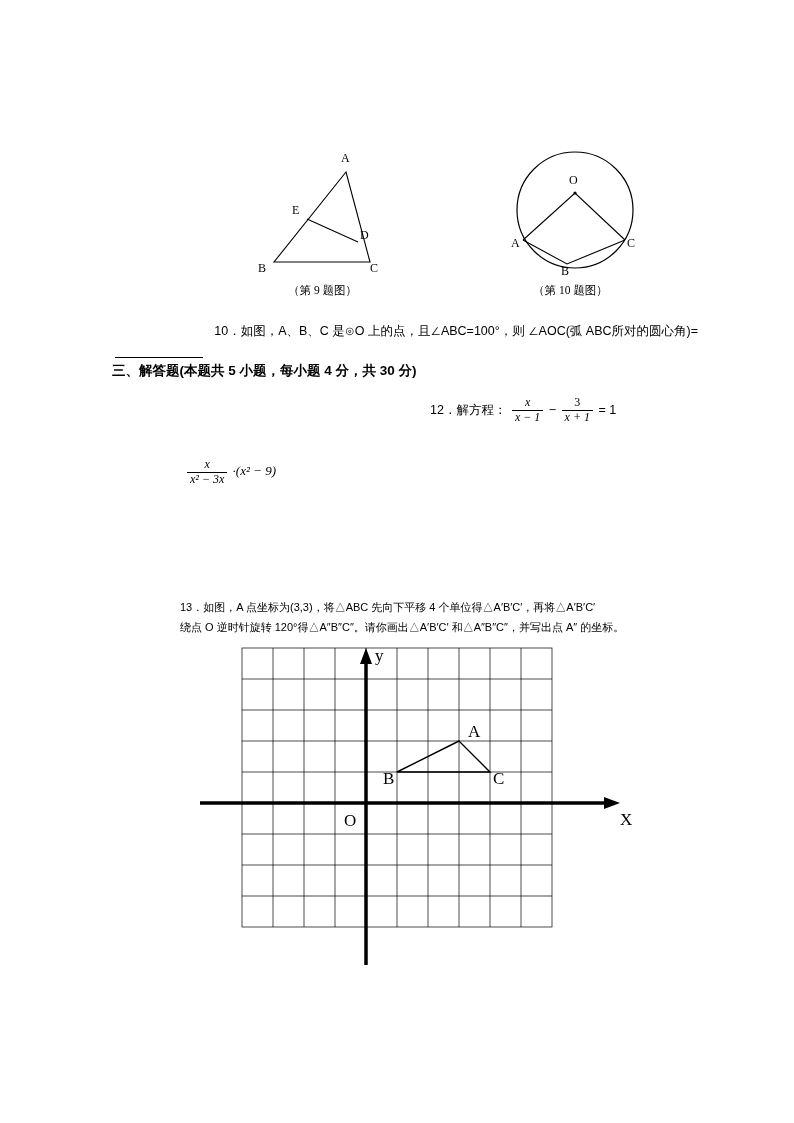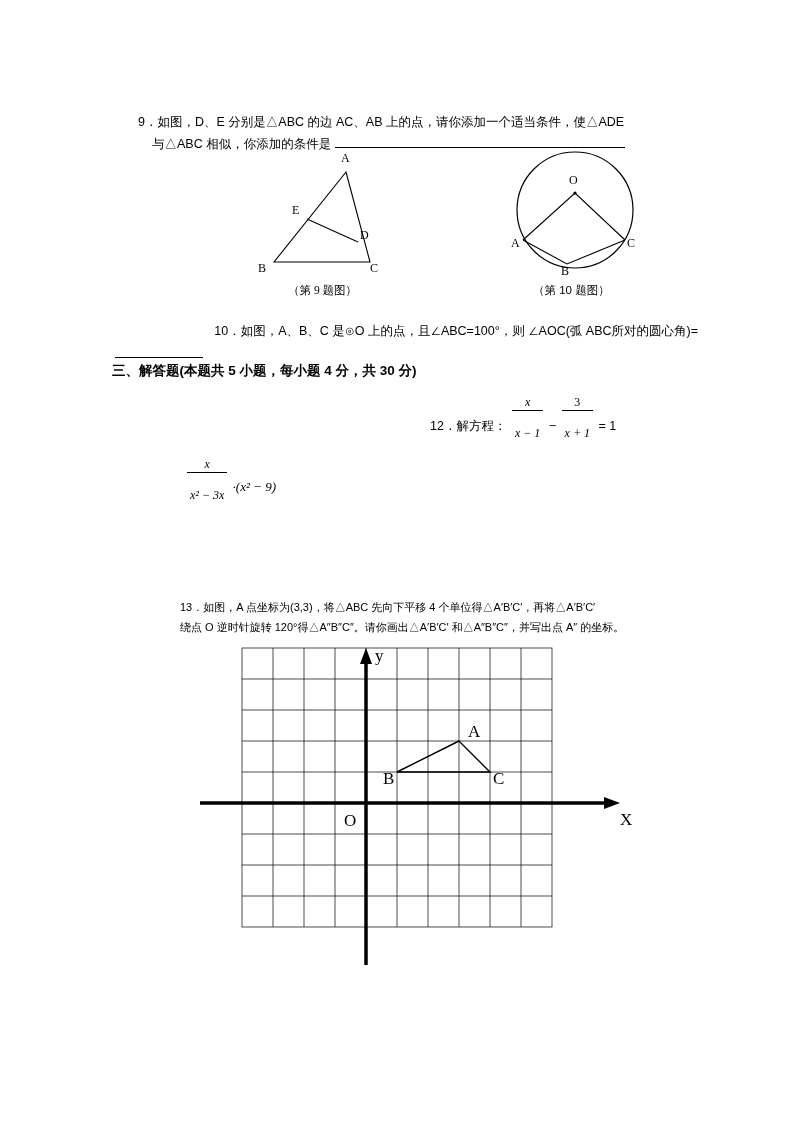--- a/index.html
+++ b/index.html
@@ -110,21 +110,21 @@
     display: inline-block;
     vertical-align: middle;
     text-align: center;
     font-family: "Liberation Serif", serif;
     font-style: italic;
     font-size: 12px;
     line-height: 1.15;
     margin: 0 2px;
   }
   .frac .num { display: block; padding: 0 3px; }
-  .frac .den { display: block; border-top: 1px solid #000; padding: 16px 3px; }
+  .frac .den { display: block; border-top: 1px solid #000; padding: 0 3px; }
   .upright { font-style: normal; }
   .q13 {
     position: absolute;
     left: 140px;
     top: 598px;
     width: 560px;
     font-size: 11px;
     line-height: 1.78;
     margin-left: 40px;
   }
@@ -140,27 +140,20 @@
     position: absolute;
     font-family: "Liberation Serif", serif;
     font-size: 17px;
   }
 </style>
 </head>
 <body>
 
 <div class="page">
 
-  <div class="q9-block">
-    <span>9．如图，D、E 分别是△ABC 的边 AC、AB 上的点，请你添加一个适当条件，使△ADE</span>
-    <span class="indent2">
-      <span>与△ABC 相似，你添加的条件是</span>
-      <span class="fill-line" style="width:290px;"></span>
-    </span>
-  </div>
 
   <div class="fig9">
     <svg width="180" height="130" viewBox="0 0 180 130">
       <polygon points="98,22 26,112 122,112" fill="none" stroke="#000" stroke-width="1.1"></polygon>
       <line x1="60" y1="70" x2="108," y2="0" style="display:none"></line>
       <line x1="59" y1="69" x2="110" y2="92" stroke="#000" stroke-width="1.1"></line>
     </svg>
     <span class="lbl" style="left:93px; top:1px;">A</span>
     <span class="lbl" style="left:44px; top:53px;">E</span>
     <span class="lbl" style="left:112px; top:78px;">D</span>
@@ -173,21 +166,21 @@
     <svg width="180" height="130" viewBox="0 0 180 130">
       <circle cx="80" cy="60" r="58" fill="none" stroke="#000" stroke-width="1.2"></circle>
       <circle cx="80" cy="43" r="1.6" fill="#000"></circle>
       <polyline points="28,90 80,43 130,90" fill="none" stroke="#000" stroke-width="1.1"></polyline>
       <polyline points="28,90 72,114 130,90" fill="none" stroke="#000" stroke-width="1.1"></polyline>
     </svg>
     <span class="lbl" style="left:74px; top:23px;">O</span>
     <span class="lbl" style="left:16px; top:86px;">A</span>
     <span class="lbl" style="left:66px; top:114px;">B</span>
     <span class="lbl" style="left:132px; top:86px;">C</span>
-    <span class="figcap" style="left:38px; top:133px;">（第 10 题图）</span>
+    <span class="figcap" style="left:38px; top:133px;font-family:Liberation Serif, serif;">（第 10 题图）</span>
   </div>
 
   <div class="q10-block">
     <span>10．如图，A、B、C 是⊙O 上的点，且∠ABC=100°，则 ∠AOC(弧 ABC所对的圆心角)=</span>
   </div>
   <div class="q10-line"></div>
 
   <div class="section3">三、解答题(本题共 5 小题，每小题 4 分，共 30 分)</div>
 
   <div class="q11-expr">

